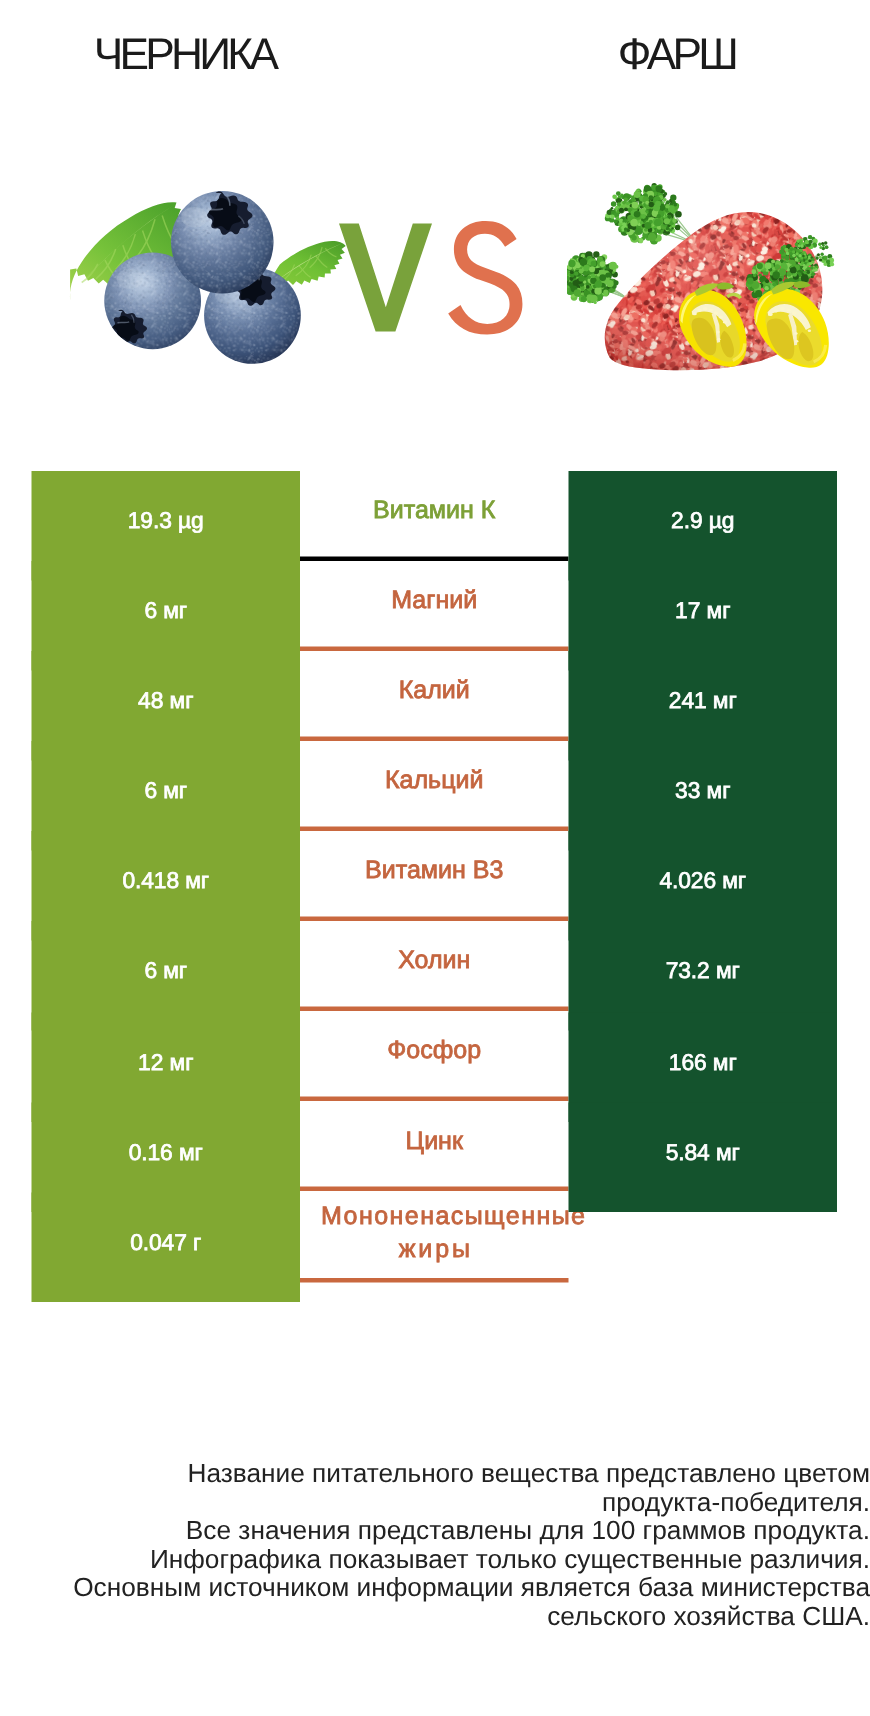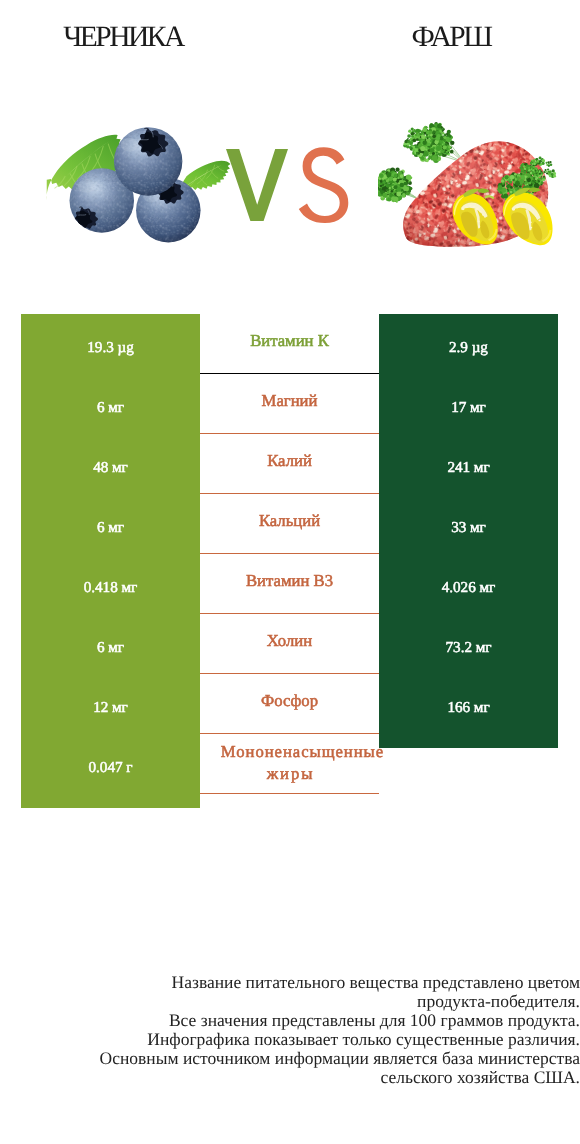--- a/index.html
+++ b/index.html
@@ -1,42 +1,42 @@
 <!DOCTYPE html>
 <html><head>
 <meta charset="utf-8">
 <title>Nutrition comparison infographic</title>
 <style>
   html,body{margin:0;padding:0;background:#ffffff;}
   body{width:580px;height:1144px;overflow:hidden;
        font-family:"Liberation Sans","DejaVu Sans",sans-serif;
        -webkit-font-smoothing:antialiased;text-rendering:geometricPrecision;}
   .page{position:relative;width:580px;height:1144px;background:#ffffff;overflow:hidden;
-        will-change:transform;font-family:Liberation Serif, serif;}
+        will-change:transform;}
 
   .title{position:absolute;top:22px;font-size:29.5px;line-height:30px;color:#1b1b1b;
          text-align:center;font-weight:400;letter-spacing:-2.5px;white-space:nowrap;}
   #title-left{left:-2px;width:250px;}
   #title-right{left:326px;width:250px;}
 
   .hero{position:absolute;left:0;top:96px;width:580px;height:190px;}
   .hero svg{position:absolute;display:block;}
   #berries-svg{left:28px;top:0px;transform-origin:0 0;transform:scale(0.977);}
   #meat-svg{left:378px;top:12px;transform-origin:0 0;transform:scale(0.945);}
 
   .vs{position:absolute;left:222px;top:148px;width:130px;height:90px;overflow:visible;}
   .v-path{fill:#79a23b;}
   .s-path{fill:#e0714e;}
 
   .table{position:absolute;left:21px;top:314px;width:537px;}
   .row{position:relative;height:58.3px;margin-bottom:1.8px;}
   .cell{position:absolute;top:0;height:73px;display:flex;align-items:center;
         justify-content:center;box-sizing:border-box;}
   .cl{left:0;width:179px;background:#81a832;color:#ffffff;}
-  .cm{left:179px;width:179px;height:59.8px;background:#ffffff;border-bottom:1px solid #000000;
+  .cm{left:179px;width:179px;height:59.8px;background:#ffffff;border-bottom:3px solid #000000;
       overflow:visible;z-index:1;}
   .cr{left:358px;width:179px;background:#14532d;color:#ffffff;z-index:2;}
   .row.red .cm{border-bottom-color:#c9683f;}
   .val{font-size:15.2px;font-weight:400;-webkit-text-stroke:0.52px;letter-spacing:-0.05px;white-space:nowrap;
        position:relative;top:-3px;}
   .nut{font-size:16.7px;font-weight:400;-webkit-text-stroke:0.55px;letter-spacing:0px;color:#7da037;
        text-align:center;line-height:19px;white-space:nowrap;position:relative;top:-3px;}
   .row.red .nut{color:#c4653f;}
   .row.wrap .nut{white-space:normal;width:179px;letter-spacing:0px;text-align:center;}
   .row.wrap .nut .w1{display:block;white-space:nowrap;letter-spacing:0.95px;
@@ -2800,20 +2800,31 @@
       <div class="cell cl">
           <span class="val">12 мг</span>
         </div>
       <div class="cell cm">
           <span class="nut">Фосфор</span>
         </div>
       <div class="cell cr">
           <span class="val">166 мг</span>
         </div>
     </div>
+    <div class="row red">
+      <div class="cell cl">
+          <span class="val">0.16 мг</span>
+        </div>
+      <div class="cell cm">
+          <span class="nut">Цинк</span>
+        </div>
+      <div class="cell cr">
+          <span class="val">5.84 мг</span>
+        </div>
+    </div>
     <div class="row red wrap">
       <div class="cell cl">
           <span class="val">0.047 г</span>
         </div>
       <div class="cell cm">
           <span class="nut">
             <span class="w1">Мононенасыщенные</span>
             <span class="w2">жиры</span>
           </span>
         </div>

